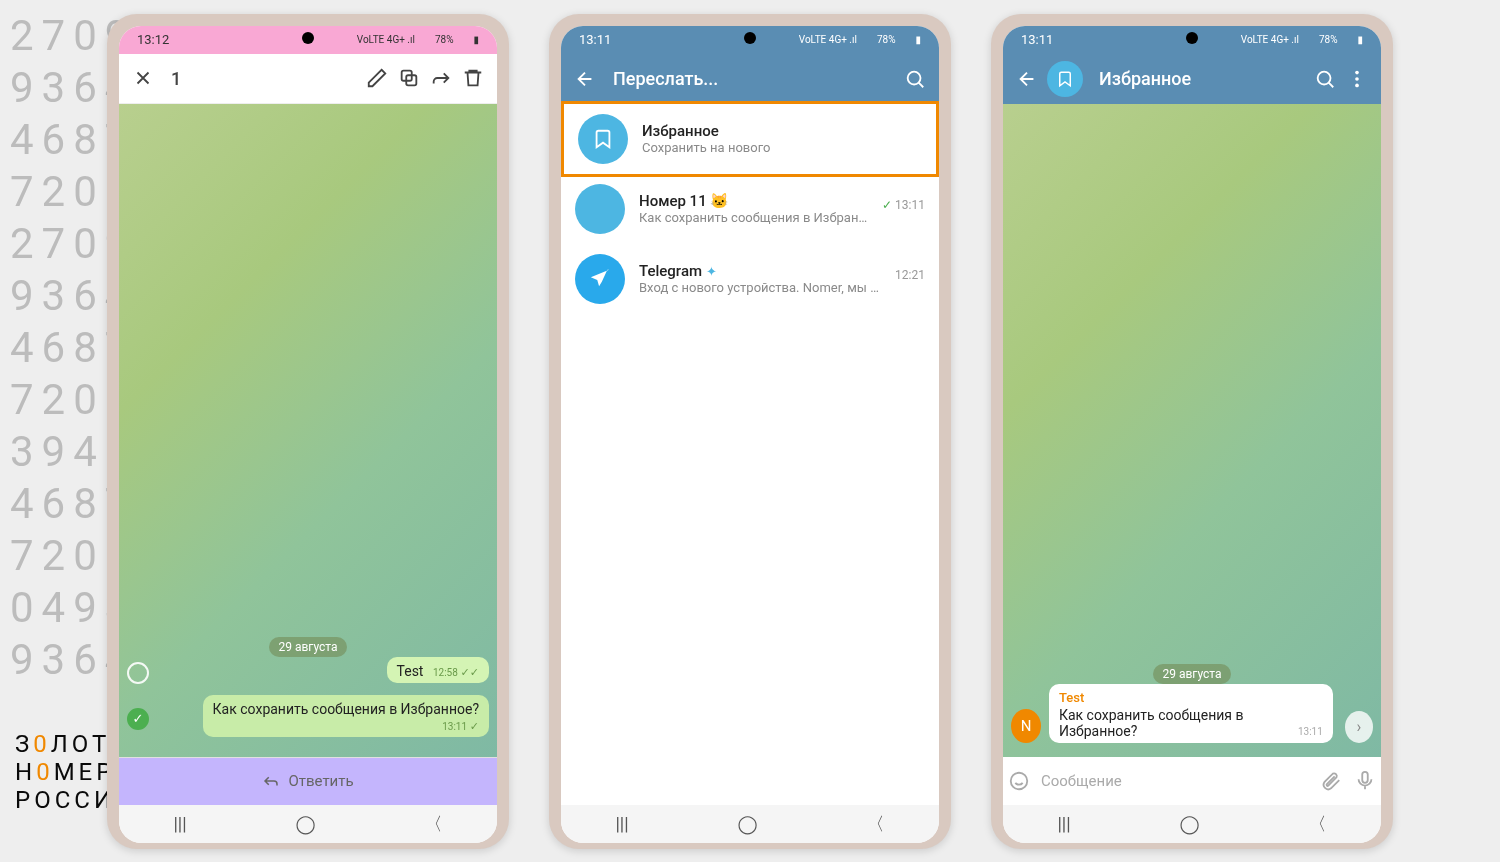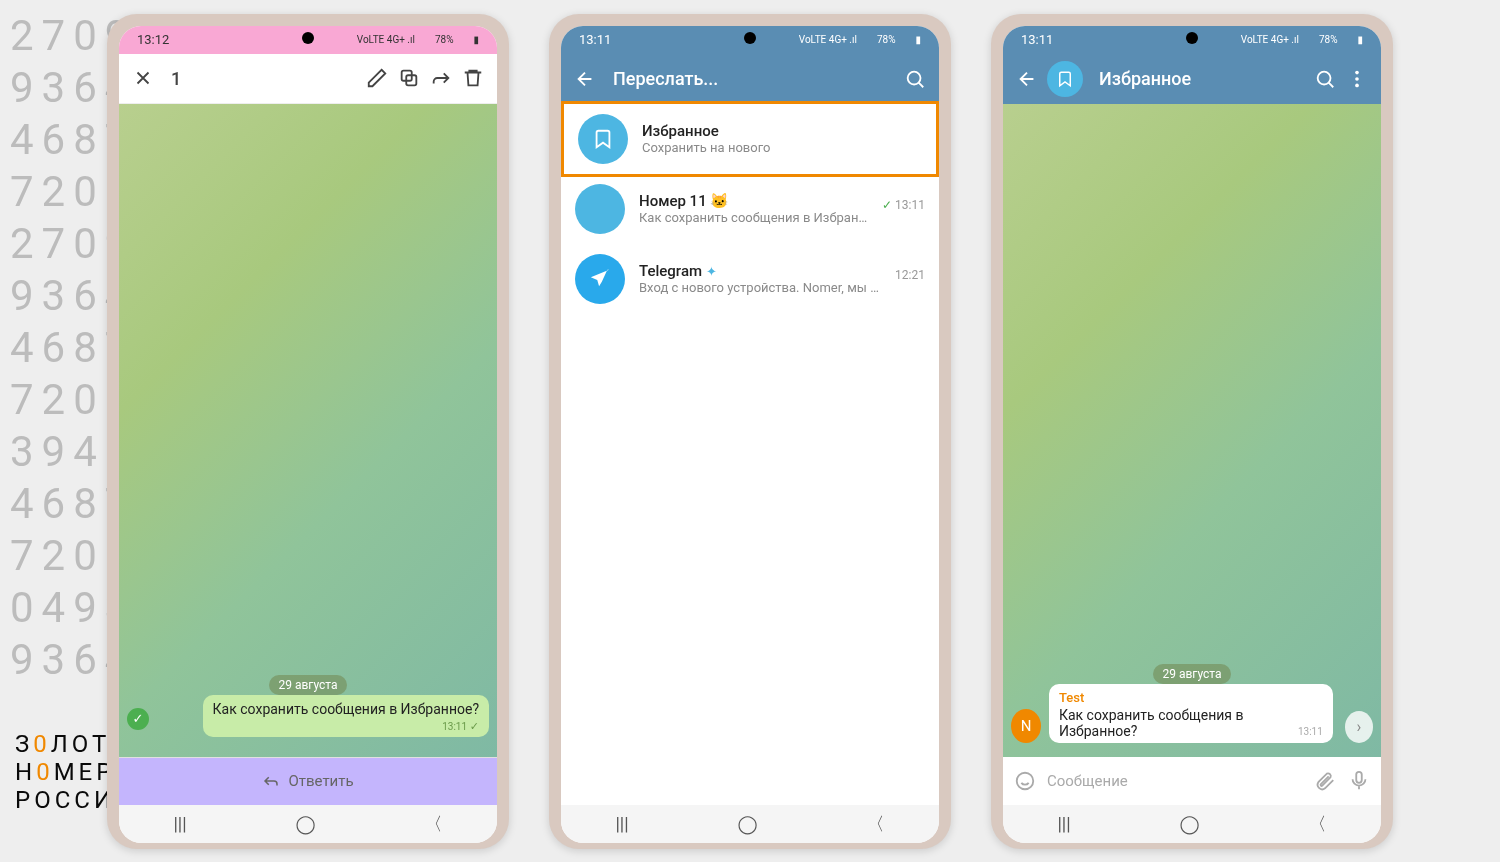--- a/index.html
+++ b/index.html
@@ -44,21 +44,21 @@
 .li-title{font-size:15px;font-weight:500;color:#222;display:flex;align-items:center;gap:4px}
 .li-sub{font-size:13px;color:#8a8a8a;white-space:nowrap;overflow:hidden;text-overflow:ellipsis}
 .li-time{font-size:12px;color:#999;align-self:flex-start;margin-top:14px}
 .saved-avatar-sm{width:36px;height:36px;border-radius:50%;background:#4db6e2;display:flex;align-items:center;justify-content:center;margin-right:8px}
 .msg-in{background:#fff;border-radius:10px;padding:6px 10px 4px;align-self:flex-start;max-width:85%;font-size:14px;color:#222;position:relative}
 .msg-in .sender{color:#f08800;font-size:13px;font-weight:500;margin-bottom:2px}
 .msg-in .time{font-size:10px;color:#aaa;float:right;margin-left:8px;margin-top:3px}
 .in-row{display:flex;align-items:flex-end;gap:8px;margin-bottom:6px}
 .av-sm{width:34px;height:34px;border-radius:50%;background:#f08800;color:#fff;display:flex;align-items:center;justify-content:center;font-size:15px}
 .go-btn{width:32px;height:32px;border-radius:50%;background:rgba(255,255,255,.8);display:flex;align-items:center;justify-content:center;color:#888;margin-left:4px}
-.input-row{height:48px;background:#fff;display:flex;align-items:center;padding:0 10px;gap:10px;color:#aaa}
+.input-row{height:48px;background:#fff;display:flex;align-items:center;padding:0 4px;gap:10px;color:#aaa}
 .input-row input{flex:1;border:none;outline:none;font-size:15px;color:#333}
 .input-row input::placeholder{color:#aaa}
 svg{width:22px;height:22px}
 .verified{color:#4db6e2;font-size:13px}
 </style>
 </head>
 <body>
 
 <div class="bg-numbers">
 <span>270936</span><br><span>936407</span><br><span>468725</span><br><span>720583</span><br><span>270936</span><br><span>936407</span><br><span>468725</span><br><span>720583</span><br><span>394618</span><br><span>468725</span><br><span>720583</span><br><span>049368</span><br><span>936407</span>
@@ -105,20 +105,24 @@
           </span>
 <span class="ticon">
             <svg viewBox="0 0 24 24" fill="none" stroke="currentColor" stroke-width="2">
               <path d="M3 6h18M8 6V4h8v2m-10 0l1 14h10l1-14"></path>
             </svg>
           </span>
 </div>
 <div class="chat-bg">
 <div class="date-pill">29 августа</div>
 <div class="selrow">
+<div class="selcircle"></div>
+<div class="msg" style="margin-left:auto"><span>Test</span> <span class="time">12:58</span><span class="checks"> ✓✓</span></div>
+</div>
+<div class="selrow">
 <div class="selcircle on">✓</div>
 <div class="msg selected" style="margin-left:auto"><span>Как сохранить сообщения в Избранное?</span><br><span style="float:right"><span class="time">13:11</span><span class="checks"> ✓</span></span></div>
 </div>
 </div>
 <div class="bottom-actions">
 <div class="baction">
             <svg viewBox="0 0 24 24" fill="none" stroke="currentColor" stroke-width="2" style="width:18px;height:18px">
               <path d="M9 17l-5-5 5-5M20 18v-2a4 4 0 00-4-4H4"></path>
             </svg>
             <span>Ответить</span>

